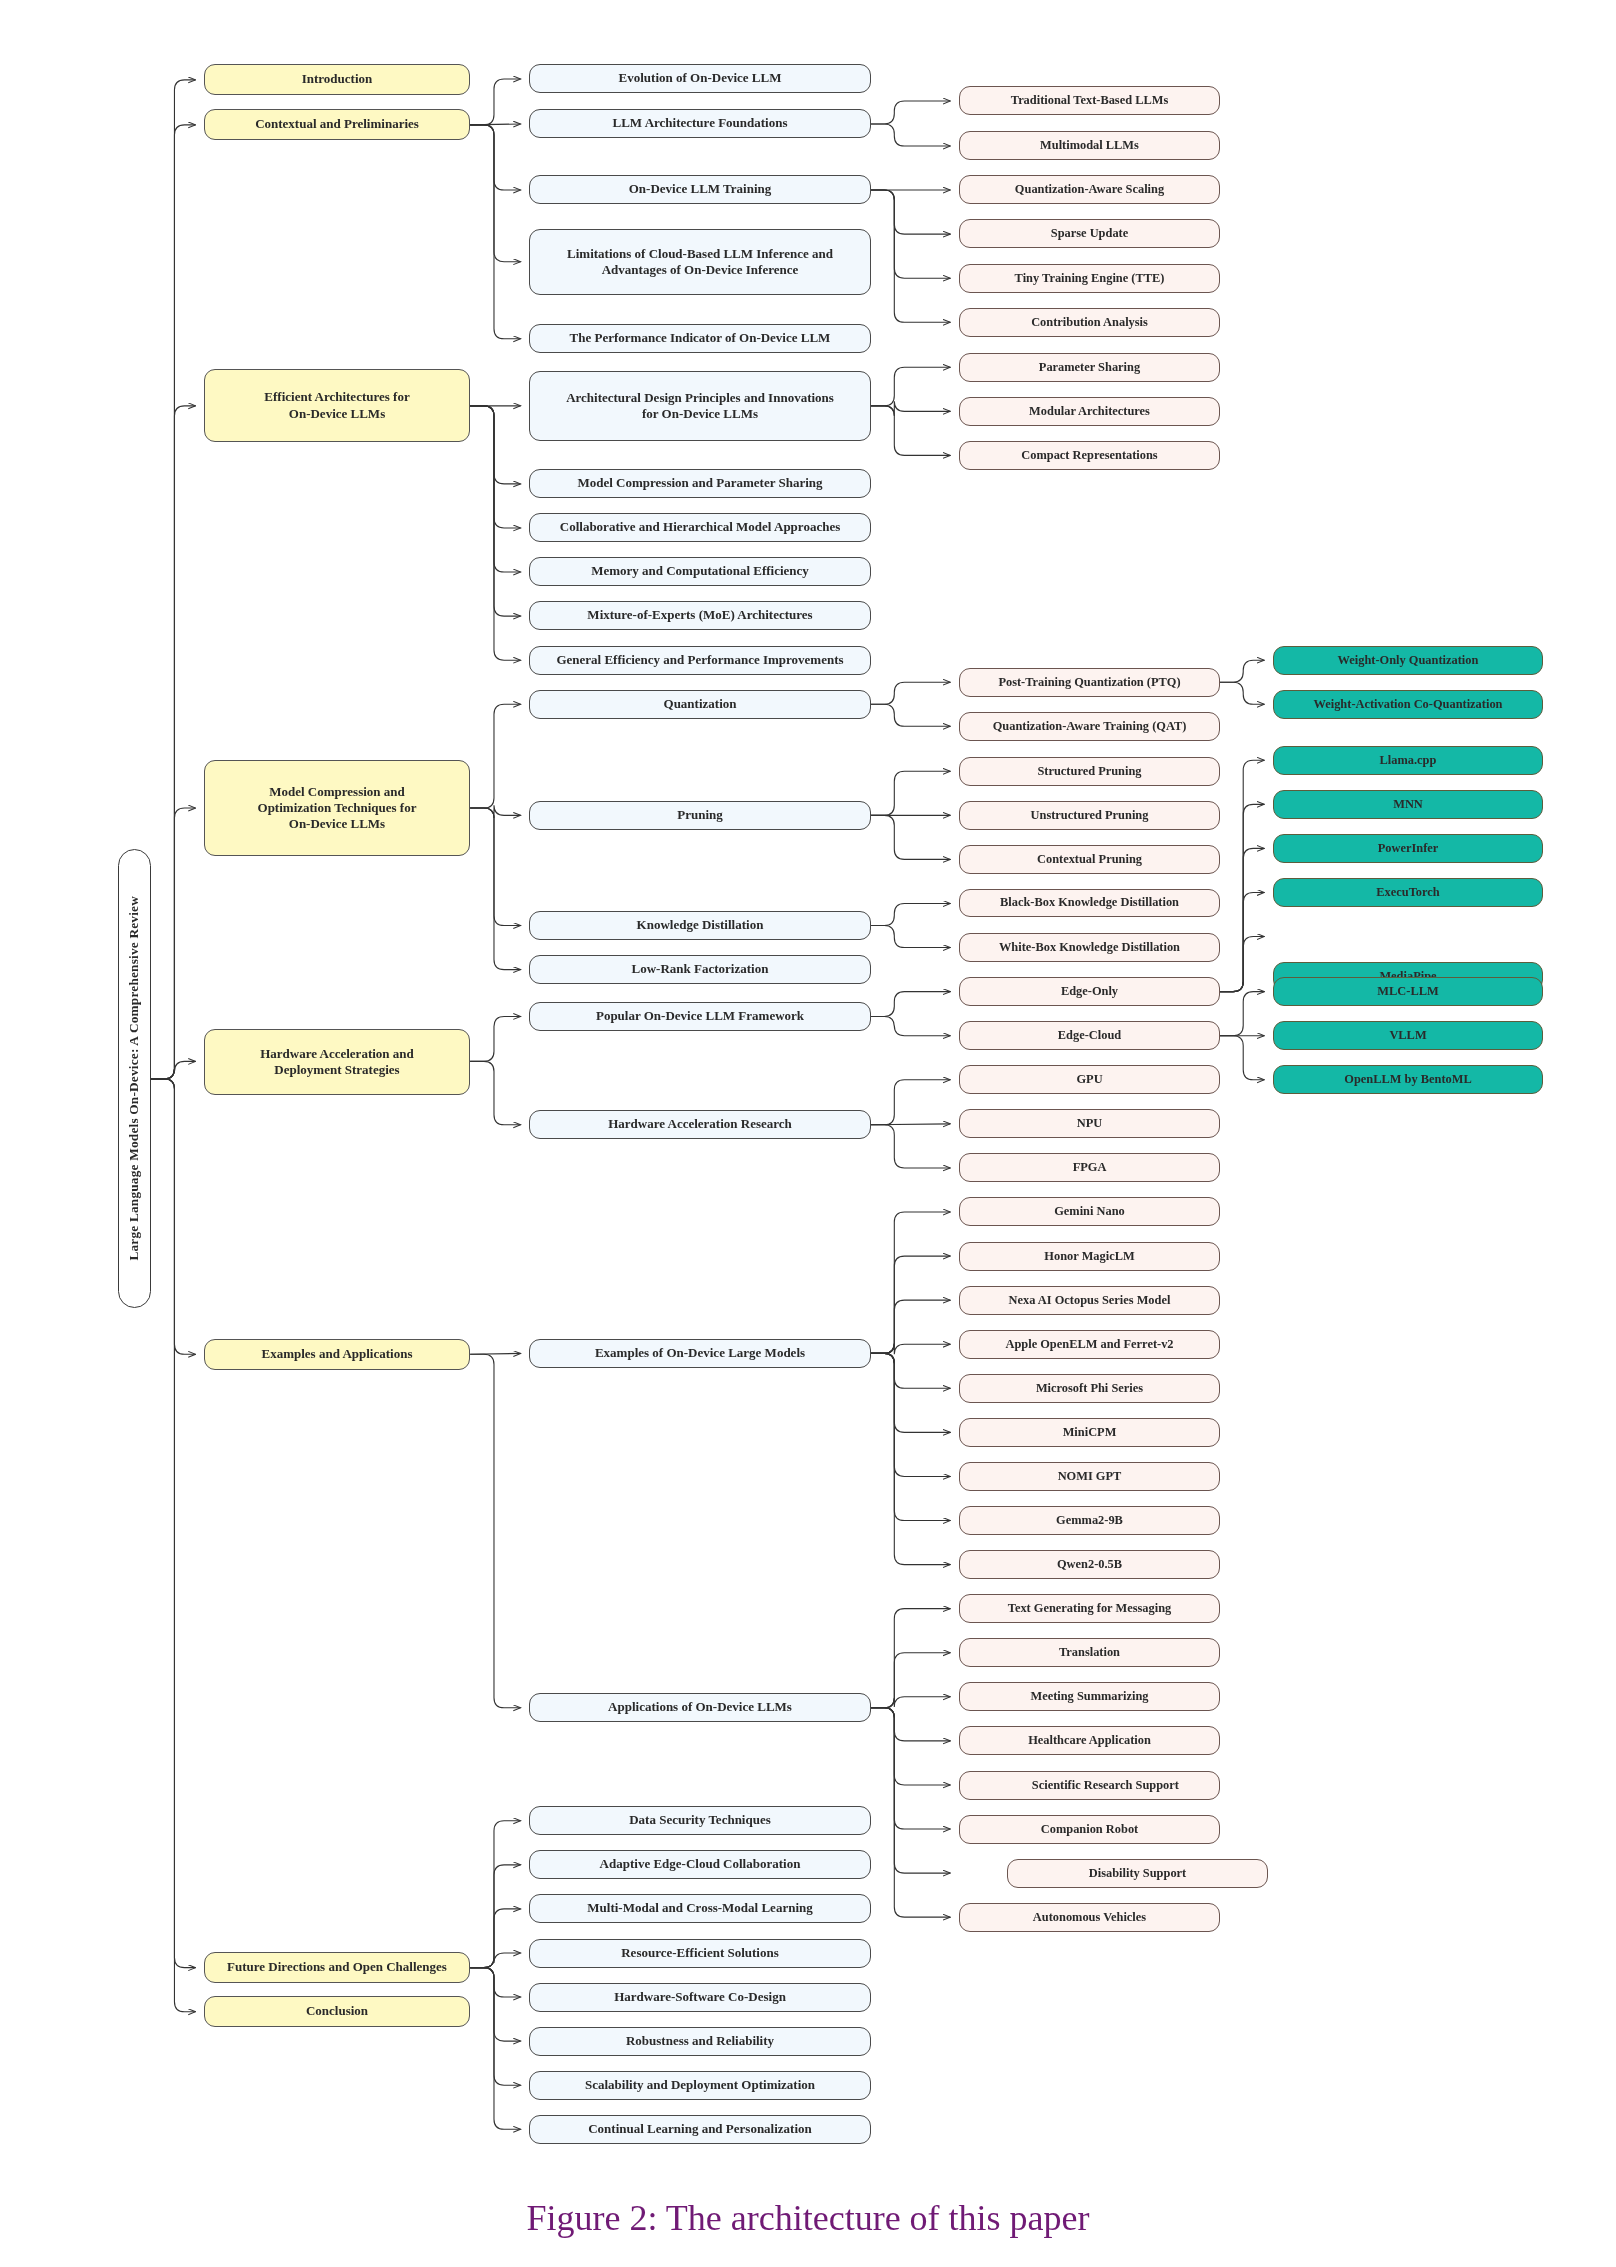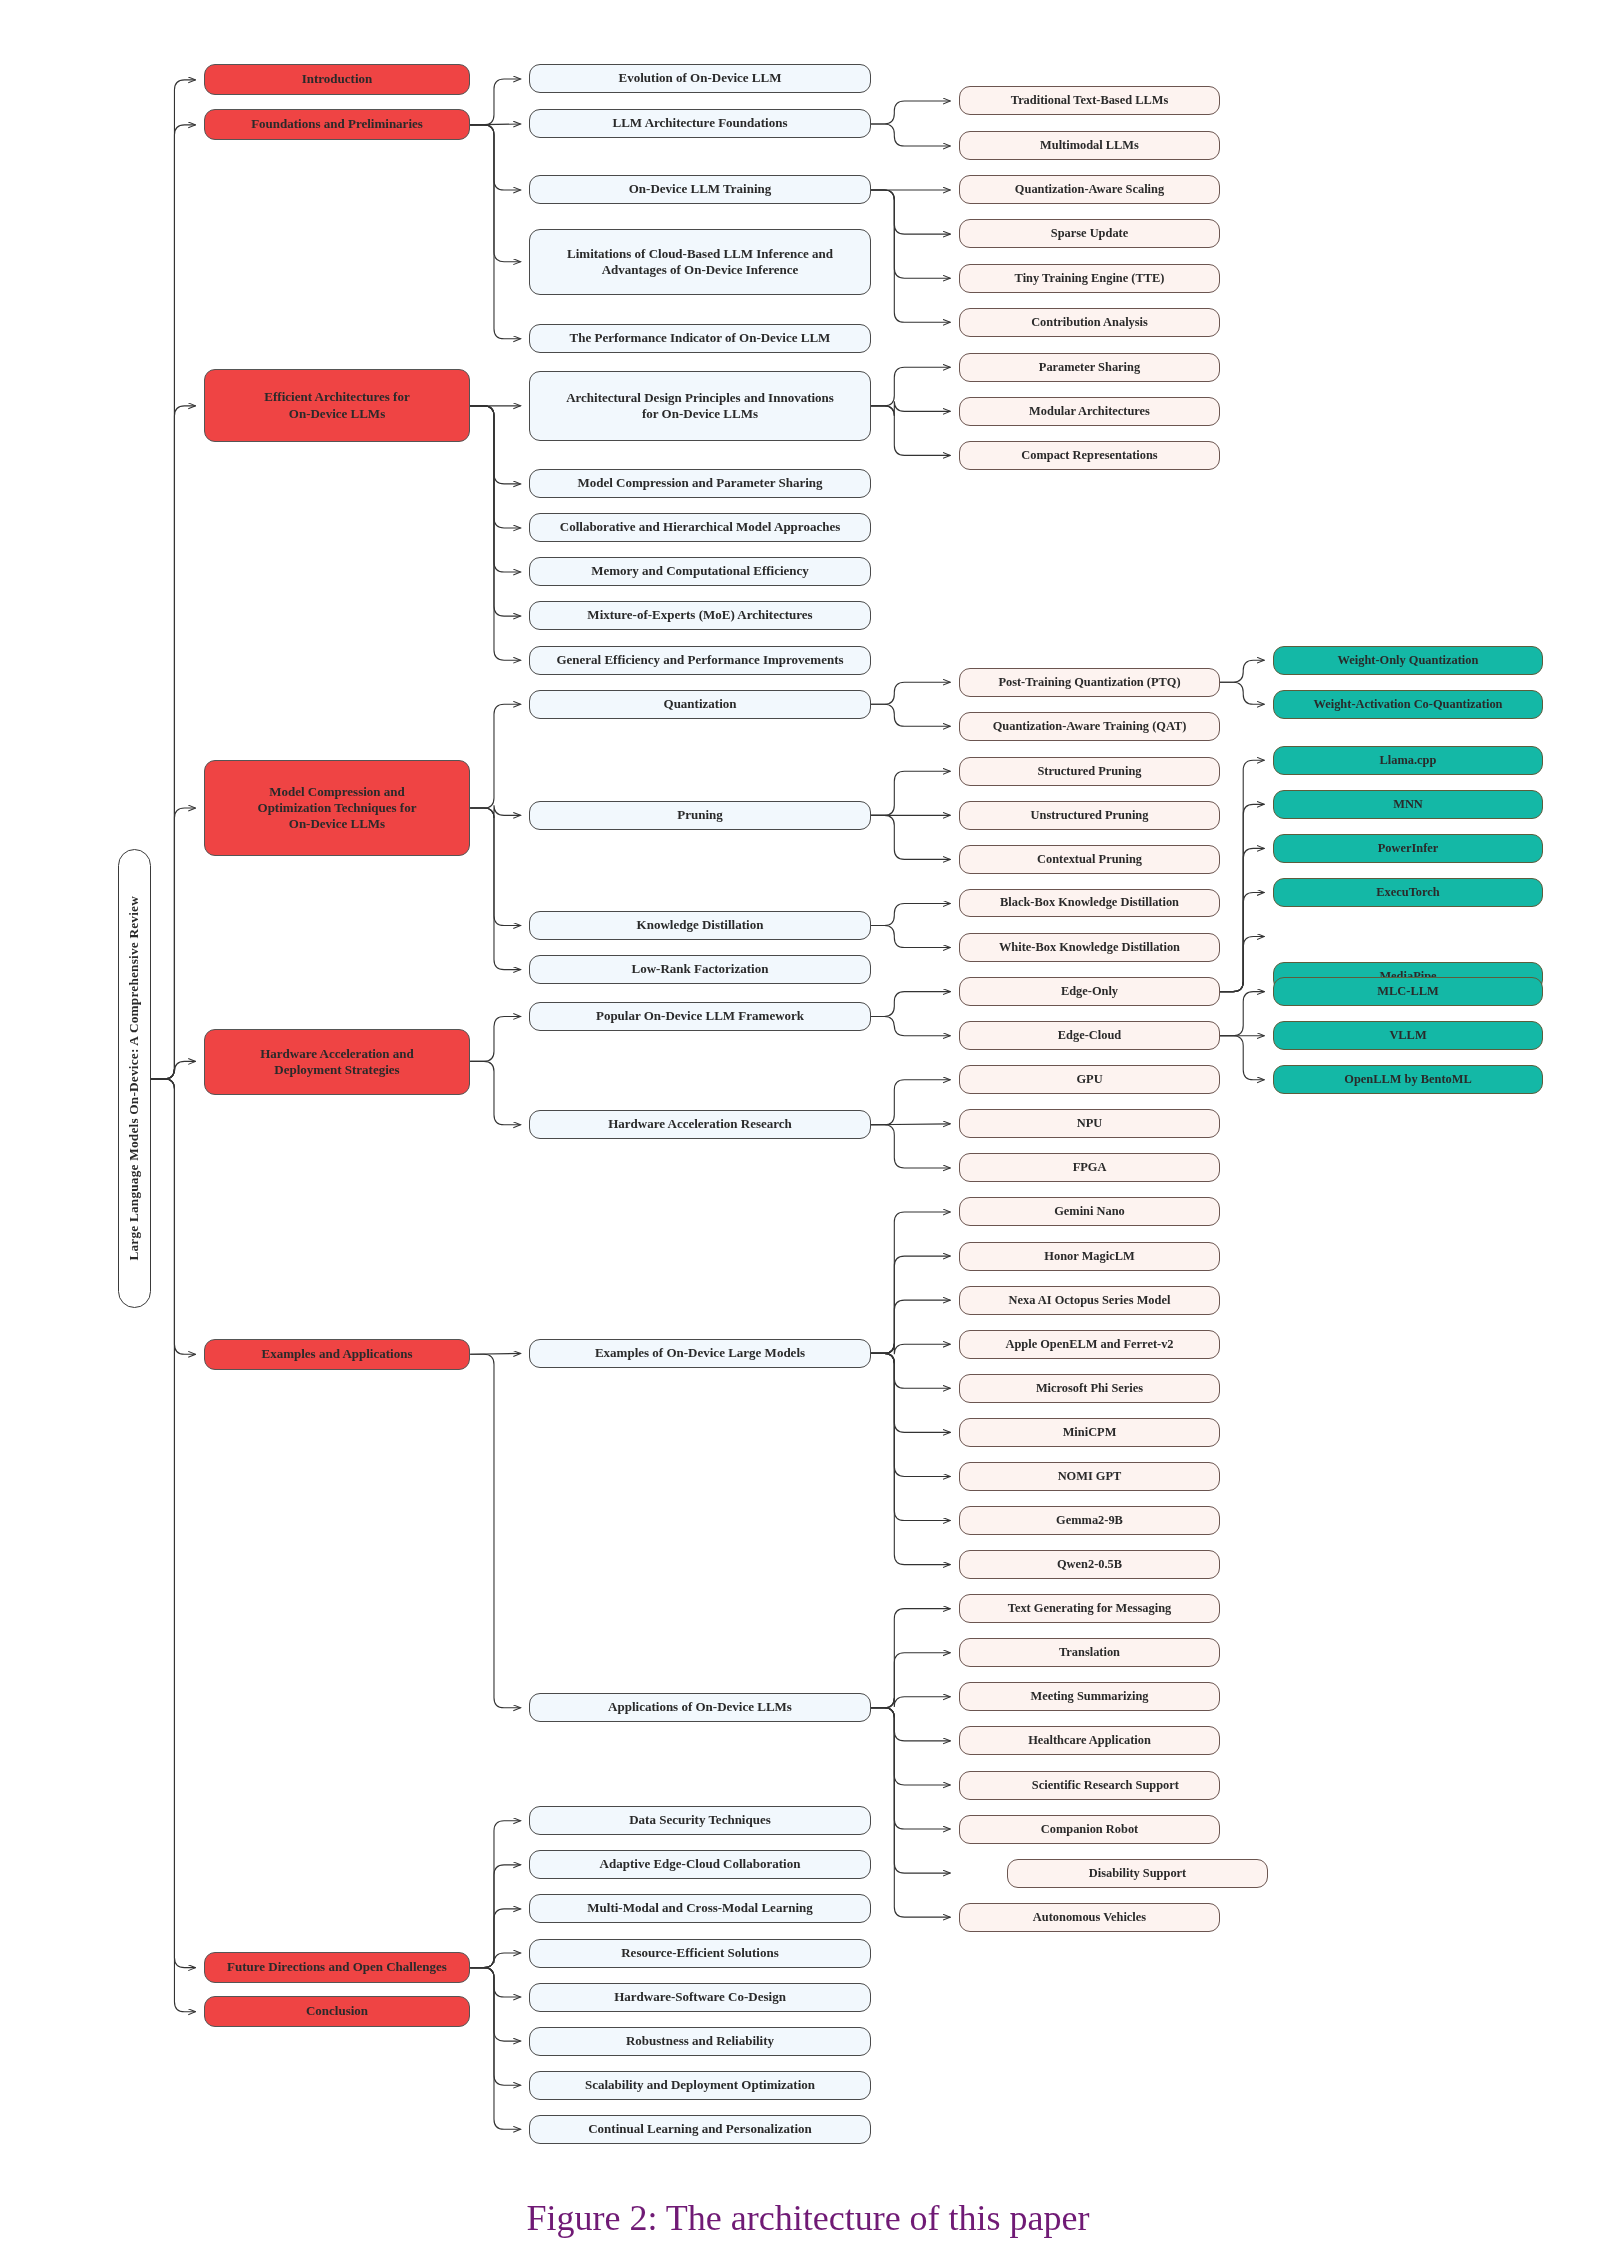--- a/index.html
+++ b/index.html
@@ -11,21 +11,21 @@
   .node{position:absolute;box-sizing:border-box;display:flex;align-items:center;
         justify-content:center;text-align:center;border-radius:9.2px;
         font-weight:700;line-height:1.25;padding:1.8px 7.3px;}
 
   
   .lvl0{background:#ffffff;border:1.3px solid #3a3a3a;border-radius:20px;
         font-size:13.3px;letter-spacing:0.2px;}
   .lvl0 .rot{transform:rotate(-90deg);white-space:nowrap;}
 
   
-  .lvl1{background:#ef4444;border:1.2px solid #555555;font-size:13px;border-radius:11px;}
+  .lvl1{background:#fef9c3;border:1.2px solid #555555;font-size:13px;border-radius:11px;}
 
   
   .lvl2{background:#f2f8fd;border:1.2px solid #4a4a4a;font-size:13px;border-radius:11px;}
 
   
   .lvl3{background:#fdf3f0;border:1.2px solid #6b5550;font-size:12.4px;border-radius:11px;}
 
   
   .lvl4{background:#14b8a6;border:1.2px solid #5d5d3c;font-size:12.4px;border-radius:11px;}
 
@@ -132,21 +132,21 @@
   </svg>
 
   <div class="node lvl0" style="left:118px;top:849px;width:33px;height:459px;">
     <span class="rot">Large Language Models On-Device: A Comprehensive Review</span>
   </div>
 
   <div class="node lvl1" style="left:204px;top:64px;width:266px;height:31px;">
       <span>Introduction</span>
     </div>
   <div class="node lvl1" style="left:204px;top:109px;width:266px;height:31px;">
-      <span>Foundations and Preliminaries</span>
+      <span>Contextual and Preliminaries</span>
     </div>
   <div class="node lvl1 ml" style="left:204px;top:369px;width:266px;height:73px;">
       <span>Efficient Architectures for<br>On-Device LLMs</span>
     </div>
   <div class="node lvl1 ml" style="left:204px;top:760px;width:266px;height:96px;">
       <span>Model Compression and<br>Optimization Techniques for<br>On-Device LLMs</span>
     </div>
   <div class="node lvl1 ml" style="left:204px;top:1029px;width:266px;height:66px;">
       <span>Hardware Acceleration and<br>Deployment Strategies</span>
     </div>

